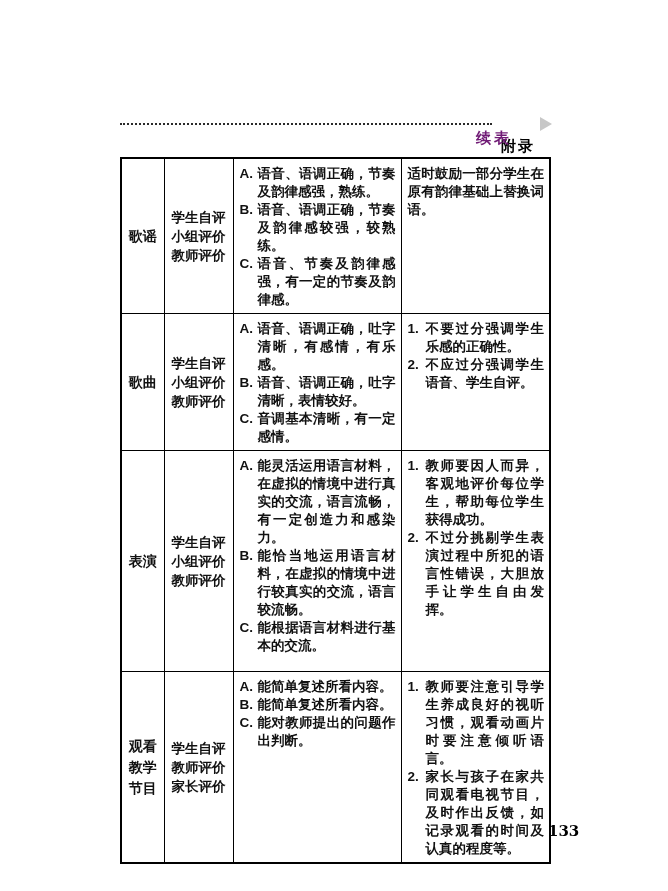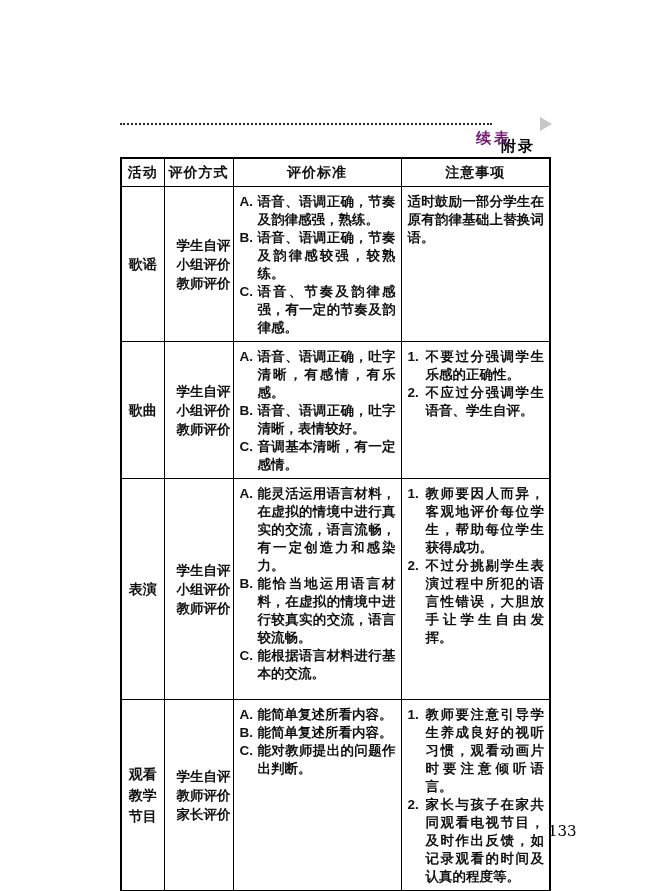--- a/index.html
+++ b/index.html
@@ -37,36 +37,36 @@
   table.eval th,table.eval td{border:1px solid #000;}
   table.eval th{
     height:27px;font-size:14px;font-weight:bold;text-align:center;
     letter-spacing:1px;padding:0;
   }
   td.activity{
     text-align:center;vertical-align:middle;font-weight:bold;
     font-size:14px;line-height:21px;padding:4px 2px;
   }
   td.methods{
-    text-align:right;vertical-align:middle;font-weight:bold;
+    text-align:center;vertical-align:middle;font-weight:bold;
     font-size:13.5px;line-height:19px;padding:0 2px;
   }
   td.criteria,td.notes{
     vertical-align:top;font-weight:bold;font-size:13.5px;line-height:18px;
     padding:6px 5px 4px 6px;
   }
   .item{display:flex;}
   .item .lbl{width:18px;flex:none;}
   .item .txt{flex:1;text-align:justify;}
   .note-plain{text-align:justify;}
   
   .page-number{
     position:absolute;top:822px;left:548px;
     font-family:"DejaVu Serif","Liberation Serif",serif;
-    font-weight:normal;font-size:15px;color:#000;
+    font-weight:bold;font-size:15px;color:#000;
   }
 </style>
 </head>
 <body>
 
 <div class="page-header">
   <div class="dotted-rule"></div>
   <span class="header-label">附录</span>
   <span class="header-arrow"></span>
 </div>
@@ -74,26 +74,20 @@
 <div class="continued">续表</div>
 
 <table class="eval">
   <colgroup>
     <col style="width:43px">
       <col style="width:69px">
       <col style="width:168px">
       <col style="width:149px">
   </colgroup>
   <tbody>
-      <tr>
-    <th>活动</th>
-    <th>评价方式</th>
-    <th>评价标准</th>
-    <th>注意事项</th>
-  </tr>
 
   <tr style="height:107px;">
     <td class="activity">
       <div>歌谣</div>
     </td>
     <td class="methods">
       <div>学生自评</div>
       <div>小组评价</div>
       <div>教师评价</div>
     </td>

